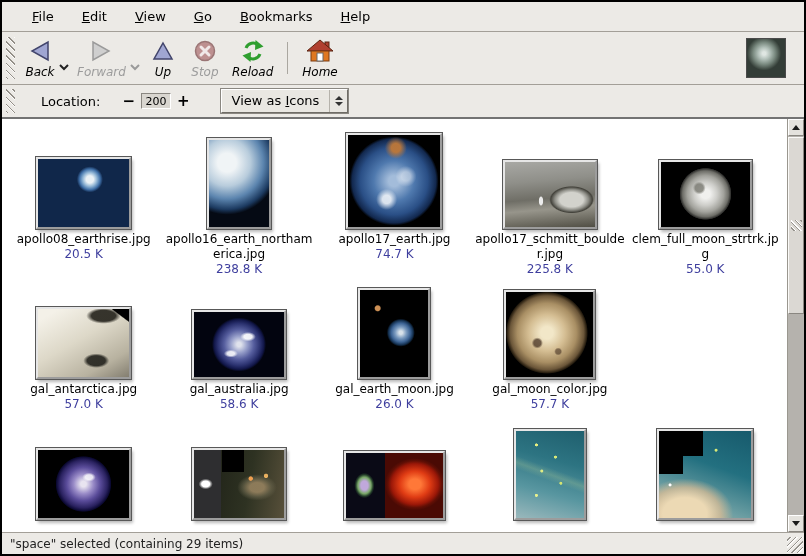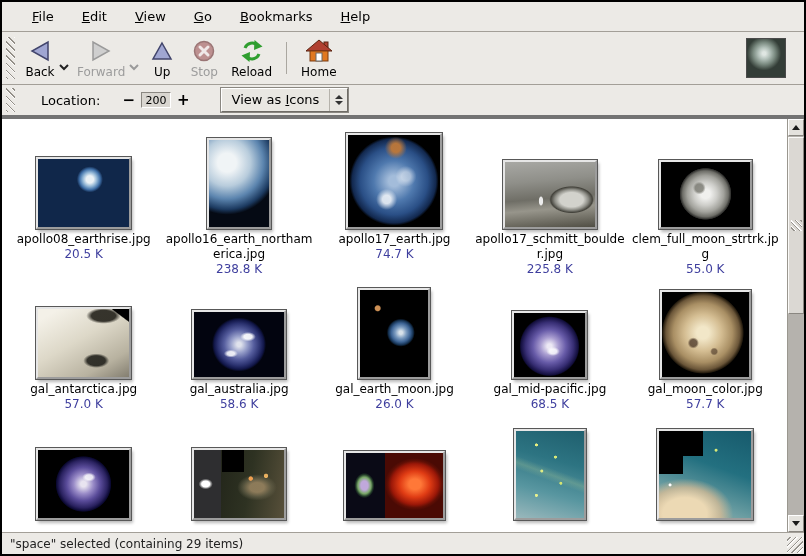--- a/index.html
+++ b/index.html
@@ -17,33 +17,33 @@
   .menubar{ height:30px; display:flex; align-items:center; padding-left:18px;
     border-bottom:1px solid #a39f98; background:#eceae6; flex:0 0 auto; gap:4px;}
   .menu-item{ display:inline-block; padding:4px 12px; cursor:default; }
   .menu-item::first-letter{ text-decoration:underline; }
 
   
   .toolbar{ height:53px; display:flex; align-items:center; padding:2px 6px 2px 2px;
     border-bottom:1px solid #a39f98; background:#eceae6; flex:0 0 auto; }
   .handle{ width:9px; height:42px; margin:0 4px 0 2px;
     background:repeating-linear-gradient(45deg,#fdfcfb 0 1px,#938f88 1px 2px,#eceae6 2px 5px); }
-  .tbtn{ display:flex; flex-direction:column; align-items:center; padding:2px 6px; min-width:42px; }
+  .tbtn{ display:flex; flex-direction:column; align-items:center; padding:2px 6px; min-width:42px;font-style:italic; }
   .tbtn .ticon{ height:26px; display:flex; align-items:center; justify-content:center; }
   .tbtn .tlabel{ font-size:12px; margin-top:1px; }
   .tbtn.disabled .tlabel{ color:#9c9c9c; }
   .drop{ margin:16px 2px 0 -2px; }
   .tsep{ width:1px; height:32px; background:#aaa7a0; margin:0 8px; }
   .throbber{ margin-left:auto; margin-right:12px; width:40px; height:40px;
     border:1px solid #4a4a4a;
     background:radial-gradient(circle 17px at 45% 38%, #dfe6e2 0 10%, #b2c0b9 35%, #79897f 65%, #4b574f 88%, #333d37 100%) #5d6a63; }
 
   
   .locbar{ height:34px; display:flex; align-items:center; padding:4px 8px 4px 2px;
-    border-bottom:4px solid #737373; background:#eceae6; flex:0 0 auto; gap:6px;}
+    border-bottom:2px solid #737373; background:#eceae6; flex:0 0 auto; gap:6px;}
   .locbar .handle{ height:24px; }
   .loc-label{ margin:0 8px 0 16px; }
   .loc-input{ flex:1; height:22px; border:1px solid #7d7a74; border-bottom-color:#fbfaf8; border-right-color:#fbfaf8;
     box-shadow:inset 1px 1px 0 #5b5955; background:#fff; padding:0 4px;
     font-family:"DejaVu Sans","Liberation Sans",sans-serif; font-size:13px; }
   .zoomctl{ display:flex; align-items:center; gap:4px; margin:0 6px; }
   .zbtn{ font-weight:bold; font-size:15px; padding:0 2px; cursor:default; }
   .zlevel{ width:30px; height:16px; font-size:11px; text-align:center; line-height:15px;
     background:#d9d6d0; border:1px solid #8a8781; border-bottom-color:#fff; border-right-color:#fff; }
   .viewas{ display:flex; align-items:stretch; height:24px; margin-left:17px;
@@ -331,27 +331,20 @@
         </div>
         <div class="cell">
           <div class="icon-area">
               <div class="thumb t8"></div>
             </div>
           <div class="fname">gal_earth_moon.jpg</div>
           <div class="fsize">26.0 K</div>
         </div>
         <div class="cell">
           <div class="icon-area">
-              <div class="thumb t9"></div>
-            </div>
-          <div class="fname">gal_mid-pacific.jpg</div>
-          <div class="fsize">68.5 K</div>
-        </div>
-        <div class="cell">
-          <div class="icon-area">
               <div class="thumb t10"></div>
             </div>
           <div class="fname">gal_moon_color.jpg</div>
           <div class="fsize">57.7 K</div>
         </div>
       </div>
 
       <div class="row row3">
         <div class="cell">
           <div class="icon-area">

